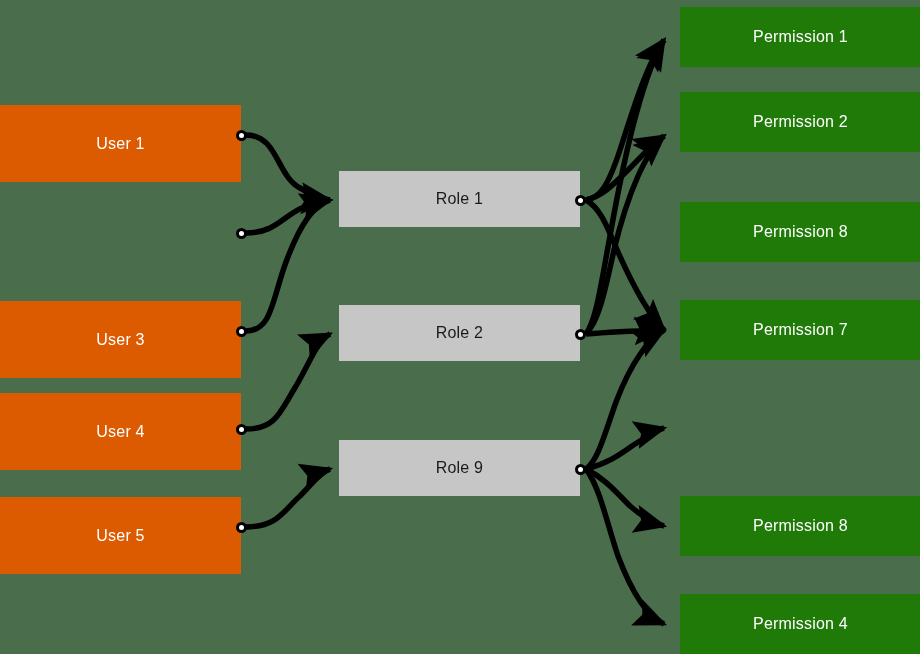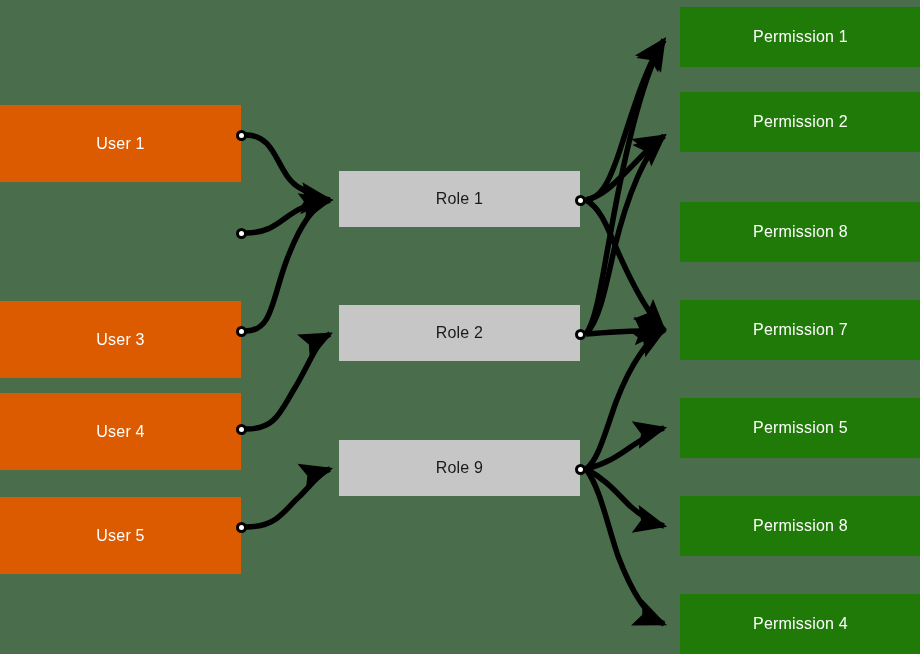--- a/index.html
+++ b/index.html
@@ -130,23 +130,20 @@
   </div>
   <div class="node perm" style="top:92px">
     <span>Permission 2</span>
   </div>
   <div class="node perm" style="top:202px">
     <span>Permission 8</span>
   </div>
   <div class="node perm" style="top:300px">
     <span>Permission 7</span>
   </div>
-  <div class="node perm" style="top:398px">
-    <span>Permission 5</span>
-  </div>
   <div class="node perm" style="top:496px">
     <span>Permission 8</span>
   </div>
   <div class="node perm" style="top:594px">
     <span>Permission 4</span>
   </div>
 
   <div class="port-dot" style="left:241px; top:135px"></div>
   <div class="port-dot" style="left:241px; top:233px"></div>
   <div class="port-dot" style="left:241px; top:331px"></div>

